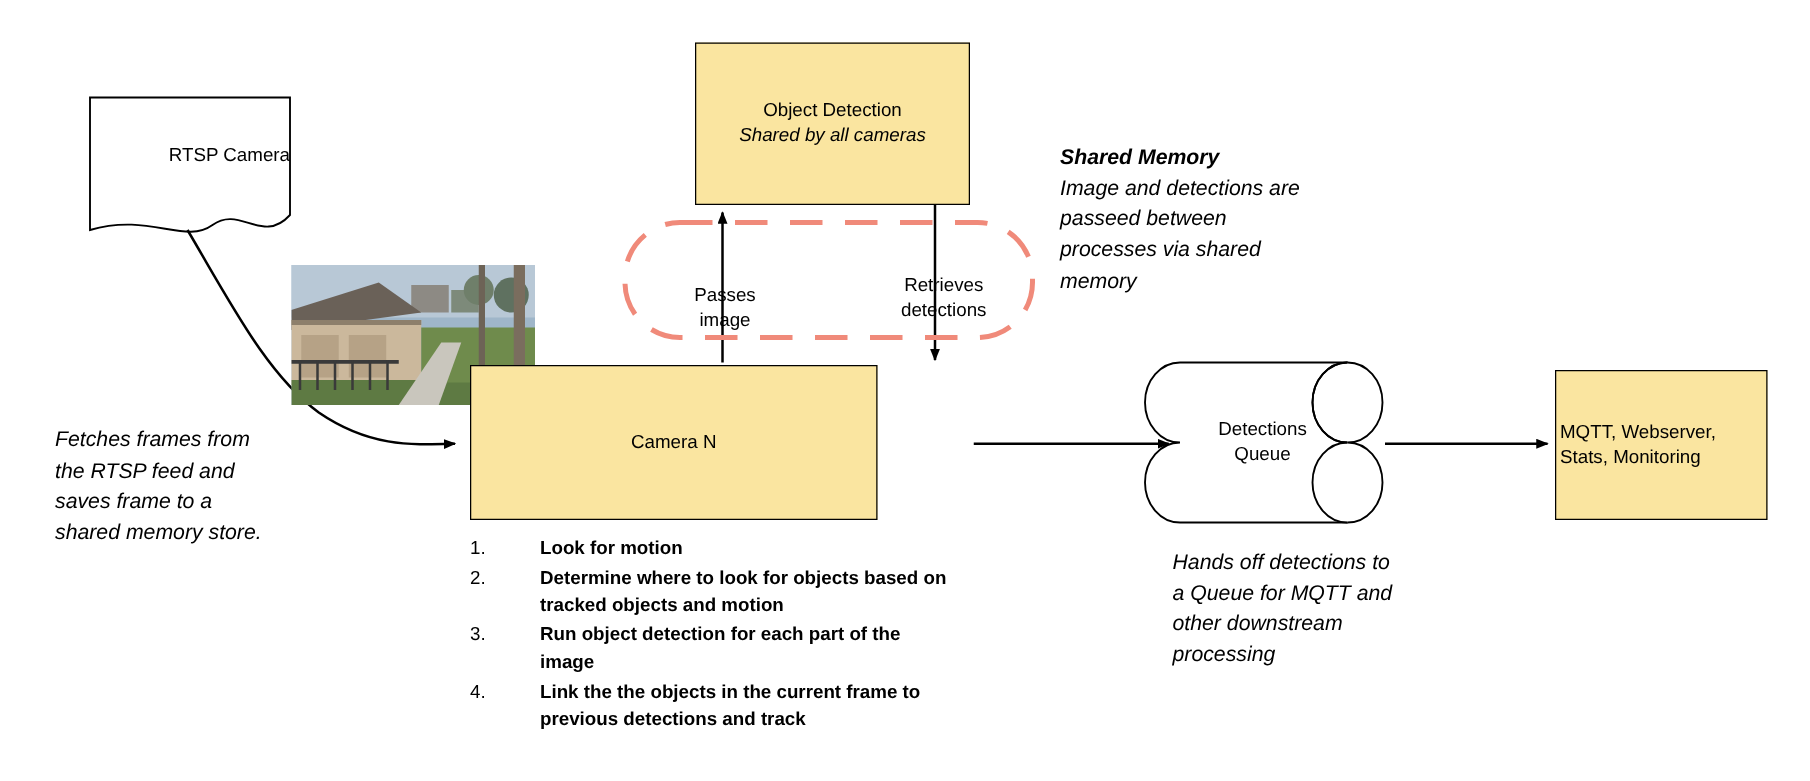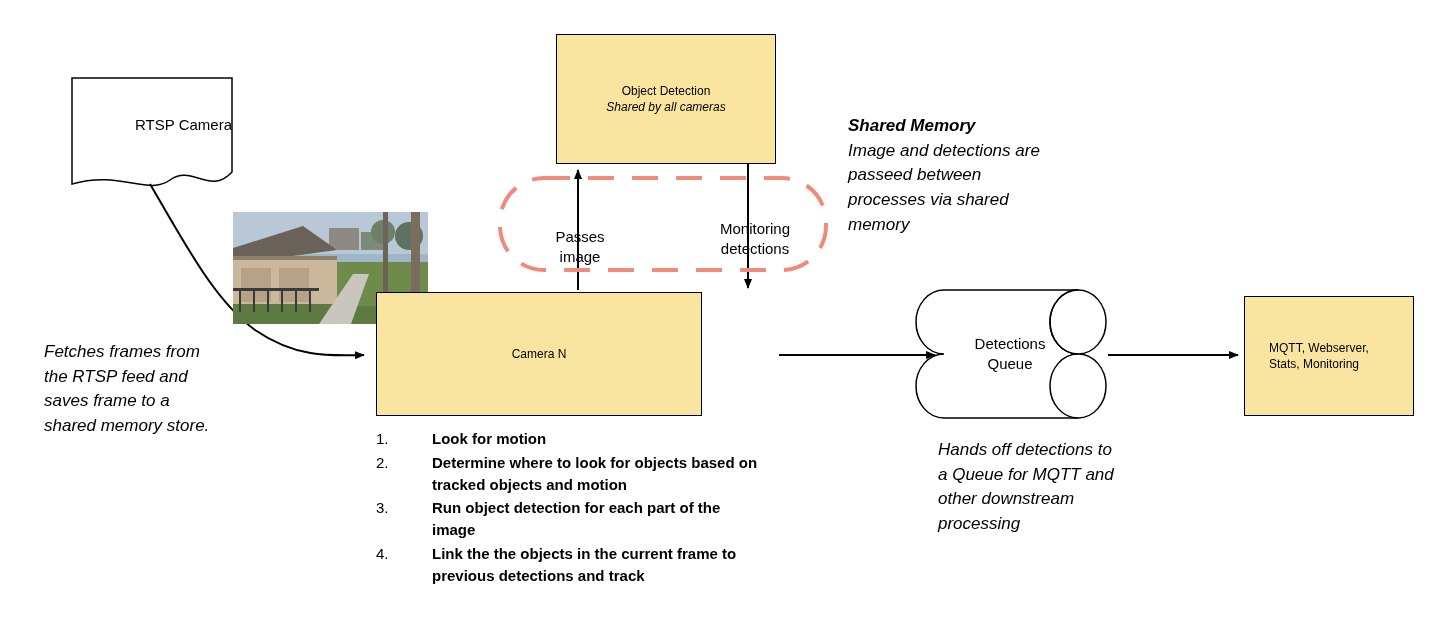--- a/index.html
+++ b/index.html
@@ -31,30 +31,30 @@
     box-sizing: border-box;
   }
   .box {
     background: #fae5a0;
     border: 1px solid #000000;
     display: flex;
     flex-direction: column;
     align-items: center;
     justify-content: center;
     text-align: center;
-    font-size: 12px;
+    font-size: 15px;
     line-height: 1.35;
   }
   .box .sub {
     font-style: italic;
   }
   .left-align {
     align-items: flex-start;
     text-align: center;
-    padding-left: 24px;
+    padding-left: 3px;
   }
   .doc-label {
     position: absolute;
     font-size: 15px;
     text-align: right;
     width: 100%;
   }
   .note {
     position: absolute;
     font-size: 17px;
@@ -194,21 +194,21 @@
     <div>MQTT, Webserver,</div>
     <div>Stats, Monitoring</div>
   </div>
 
   <div class="edge-label" style="left:522px; top:212px; width:116px;">
     <div>Passes</div>
     <div>image</div>
   </div>
 
   <div class="edge-label" style="left:690px; top:204px; width:130px;">
-    <div>Monitoring</div>
+    <div>Retrieves</div>
     <div>detections</div>
   </div>
 
   <div class="note" style="left:848px; top:114px; width:210px;">
     <b>Shared Memory</b>
     <div>Image and detections are passeed between processes via shared memory</div>
   </div>
 
   <div class="note" style="left:44px; top:340px; width:180px;">
     <div>Fetches frames from the RTSP feed and saves frame to a shared memory store.</div>

